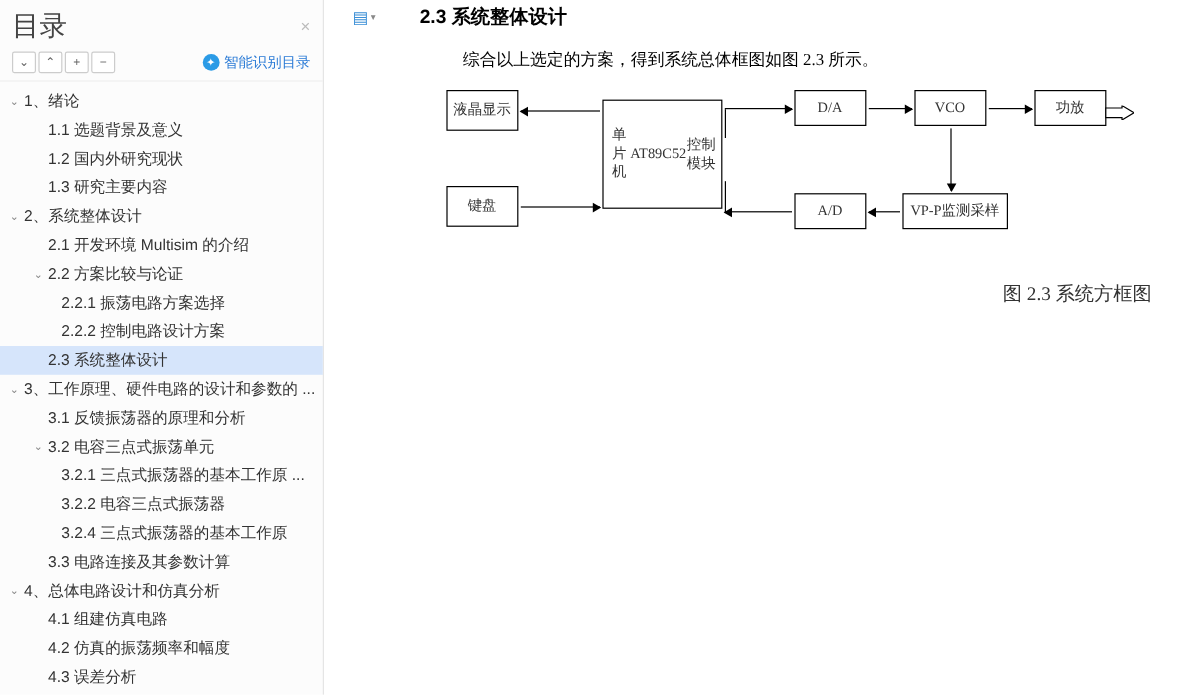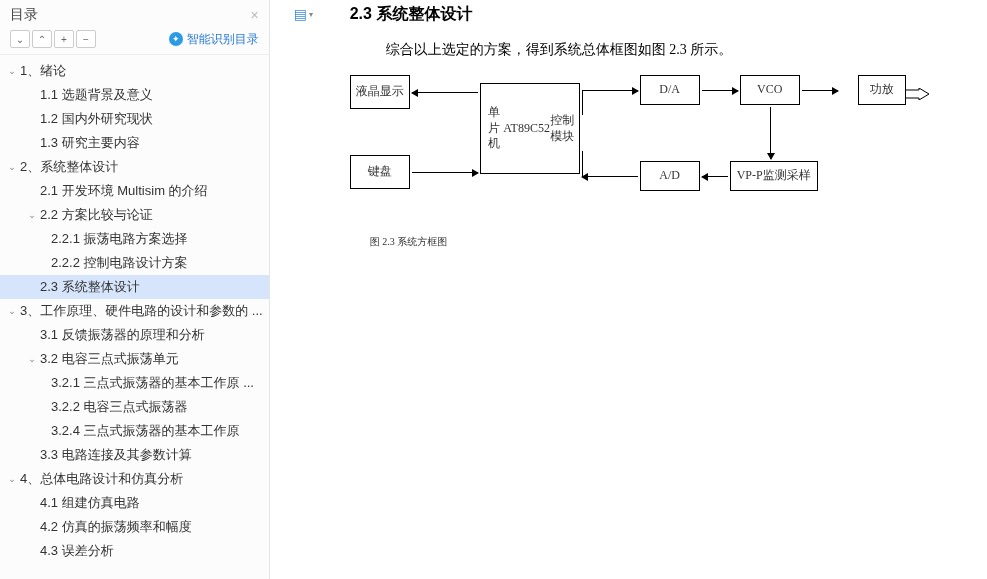--- a/index.html
+++ b/index.html
@@ -20,21 +20,21 @@
     flex-direction: column;
     background: #fcfcfc;
   }
   .sidebar-header {
     display: flex;
     align-items: center;
     justify-content: space-between;
     padding: 6px 10px 4px 10px;
   }
   .sidebar-title {
-    font-size: 14px;
+    font-size: 23px;
     color: #444;
     font-weight: 400;
   }
   .close-x {
     color: #bbb;
     font-size: 14px;
     cursor: pointer;
   }
   .toolbar-row {
     display: flex;
@@ -139,37 +139,38 @@
   .para {
     font-size: 14px;
     color: #000;
     margin: 0 0 16px 36px;
     font-family: SimSun, serif;
   }
   .diagram {
     position: relative;
     width: 590px;
     height: 150px;
+    margin-left: 22px;
   }
   .dbox {
     position: absolute;
     border: 1px solid #000;
     background: #fff;
     display: flex;
     align-items: center;
     justify-content: center;
     text-align: center;
     font-size: 12px;
     font-family: SimSun, serif;
     line-height: 1.3;
     padding: 2px 4px;
   }
   .caption {
-    font-size: 10px;
-    text-align: left;
+    font-size: 16px;
+    text-align: right;
     width: 590px;
     margin: 10px 0 0 20px;
     font-family: SimSun, serif;
   }
   .arrow-right {
     position: absolute;
     height: 0;
     border-top: 1px solid #000;
   }
   .arrow-right::after {
@@ -336,21 +337,21 @@
       <div class="dbox" style="left:0;top:80px;width:60px;height:34px">键盘</div>
 
       <div class="dbox" style="left:130;top:8px;left:130px;width:100px;height:91px;flex-direction:row">
         <div>单片机</div>
         <div>AT89C52</div>
         <div>控制模块</div>
       </div>
 
       <div class="dbox" style="left:290px;top:0;width:60px;height:30px">D/A</div>
       <div class="dbox" style="left:390px;top:0;width:60px;height:30px">VCO</div>
-      <div class="dbox" style="left:508px;top:0;width:48px;height:30px;position:absolute">
+      <div class="dbox" style="left:490px;top:0;width:60px;height:30px;position:absolute">
         <span>功放</span>
         <span class="out-arrow">
           <svg width="24" height="12">
               <polygon points="0,2 14,2 14,0 24,6 14,12 14,10 0,10" fill="none" stroke="#000" stroke-width="1"></polygon>
             </svg>
         </span>
       </div>
 
       <div class="dbox" style="left:290px;top:86px;width:60px;height:30px">A/D</div>
       <div class="dbox" style="left:380px;top:86px;width:88px;height:30px">VP-P监测采样</div>

